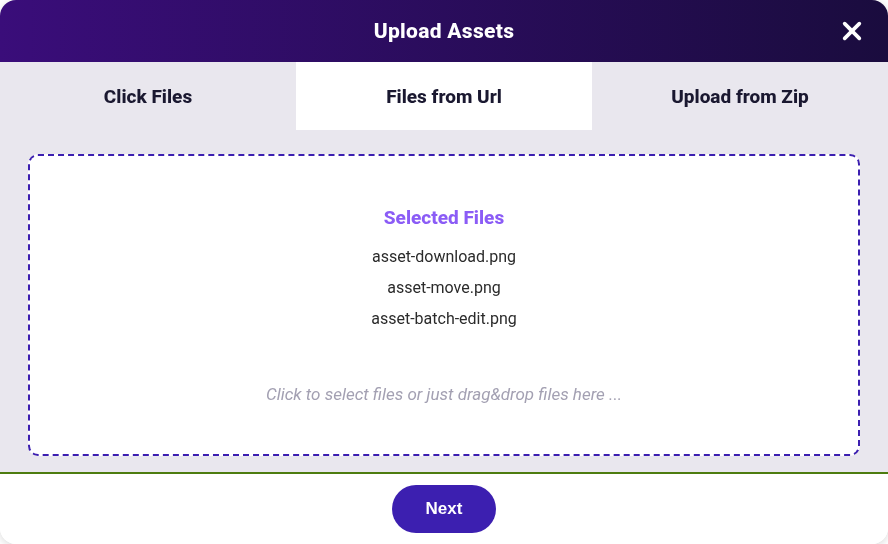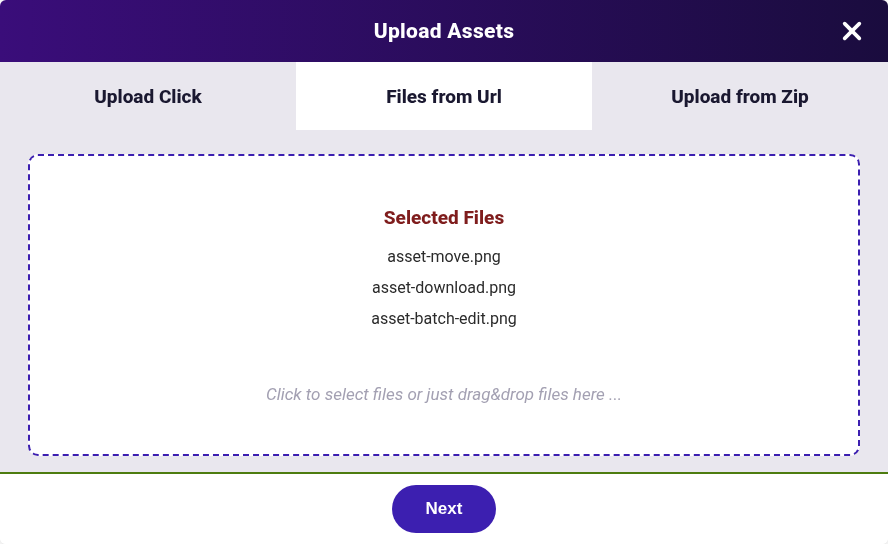--- a/index.html
+++ b/index.html
@@ -9,21 +9,21 @@
       font-family: -apple-system, BlinkMacSystemFont, 'Segoe UI', Roboto, Arial, sans-serif;
       background: #fff;
       overflow: hidden;
     }
     .modal {
       width: 888px;
       height: 544px;
       display: flex;
       flex-direction: column;
       box-shadow: 0 2px 8px rgba(0,0,0,0.15);
-      border-radius: 6px;
+      border-radius: 16px;
       overflow: hidden;
     }
     .header {
       background: linear-gradient(90deg, #3a0d7a 0%, #1a0c3e 100%);
       color: #fff;
       height: 62px;
       display: flex;
       align-items: center;
       justify-content: center;
       position: relative;
@@ -81,21 +81,21 @@
       flex-direction: column;
       align-items: center;
       justify-content: center;
       text-align: center;
       padding: 30px;
       cursor: pointer;
     }
     .dz-title {
       font-size: 19px;
       font-weight: 800;
-      color: #7f1d1d;
+      color: #8b5cf6;
       margin-bottom: 12px;
     }
     .dz-file {
       font-size: 16px;
       color: #2b2b2b;
       line-height: 1.95;
     }
     .dz-hint {
       margin-top: 50px;
       font-size: 17px;
@@ -132,35 +132,35 @@
     <div class="close-btn">
       <svg viewBox="0 0 24 24" fill="none" stroke="#fff" stroke-width="4" stroke-linecap="round">
         <line x1="4" y1="4" x2="20" y2="20"></line>
         <line x1="20" y1="4" x2="4" y2="20"></line>
       </svg>
     </div>
   </div>
 
   <div class="tabs">
     <div class="tab">
-      <span>Upload Click</span>
+      <span>Click Files</span>
     </div>
     <div class="tab active">
       <span>Files from Url</span>
     </div>
     <div class="tab">
       <span>Upload from Zip</span>
     </div>
   </div>
 
   <div class="body">
     <div class="dropzone">
       <div class="dz-title">Selected Files</div>
+      <div class="dz-file">asset-download.png</div>
       <div class="dz-file">asset-move.png</div>
-      <div class="dz-file">asset-download.png</div>
       <div class="dz-file">asset-batch-edit.png</div>
       <div class="dz-hint">Click to select files or just drag&amp;drop files here ...</div>
     </div>
   </div>
 
   <div class="footer">
     <button class="next-btn">
       <span>Next</span>
     </button>
   </div>

